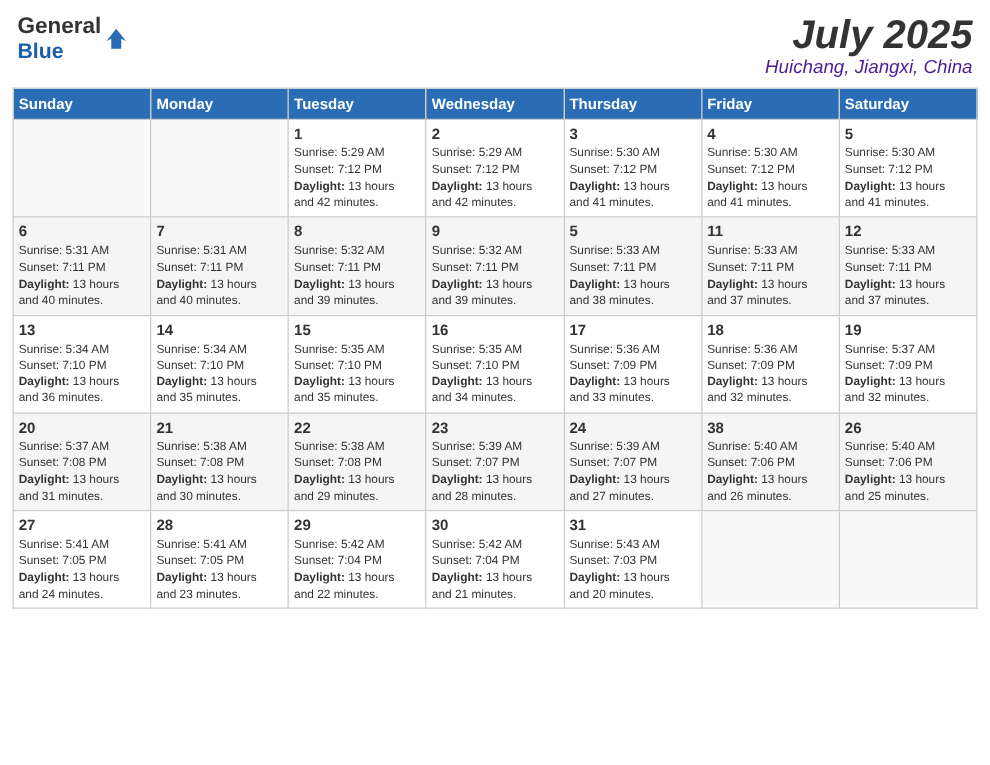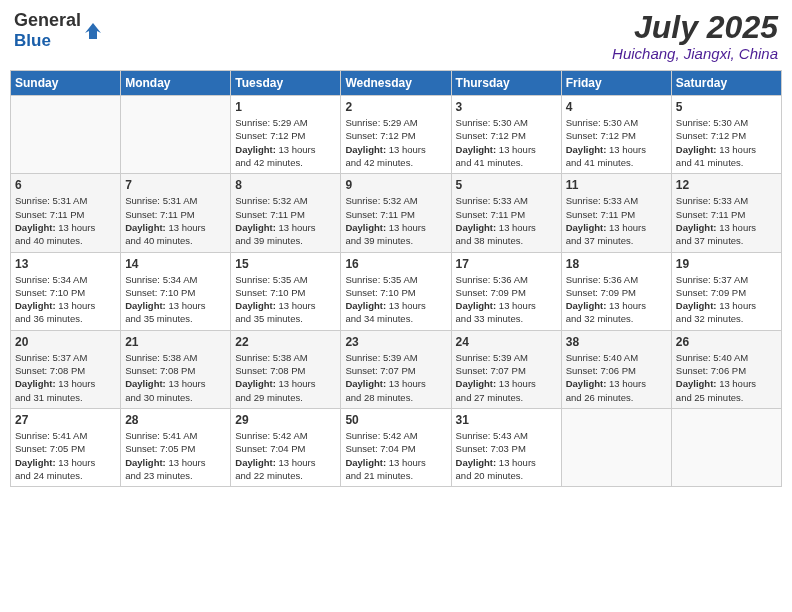--- a/index.html
+++ b/index.html
@@ -245,21 +245,21 @@
         </td>
         <td>
           <span class="day-num">28</span>
           <div class="day-info">Sunrise: 5:41 AM<br>Sunset: 7:05 PM<br><span style="font-weight: bold;">Daylight: </span>13 hours<br>and 23 minutes.</div>
         </td>
         <td>
           <span class="day-num">29</span>
           <div class="day-info">Sunrise: 5:42 AM<br>Sunset: 7:04 PM<br><span style="font-weight: bold;">Daylight: </span>13 hours<br>and 22 minutes.</div>
         </td>
         <td>
-          <span class="day-num">50</span>
+          <span class="day-num">30</span>
           <div class="day-info">Sunrise: 5:42 AM<br>Sunset: 7:04 PM<br><span style="font-weight: bold;">Daylight: </span>13 hours<br>and 21 minutes.</div>
         </td>
         <td>
           <span class="day-num">31</span>
           <div class="day-info">Sunrise: 5:43 AM<br>Sunset: 7:03 PM<br><span style="font-weight: bold;">Daylight: </span>13 hours<br>and 20 minutes.</div>
         </td>
         <td class="empty-cell"></td>
         <td class="empty-cell"></td>
       </tr>
     </tbody>

